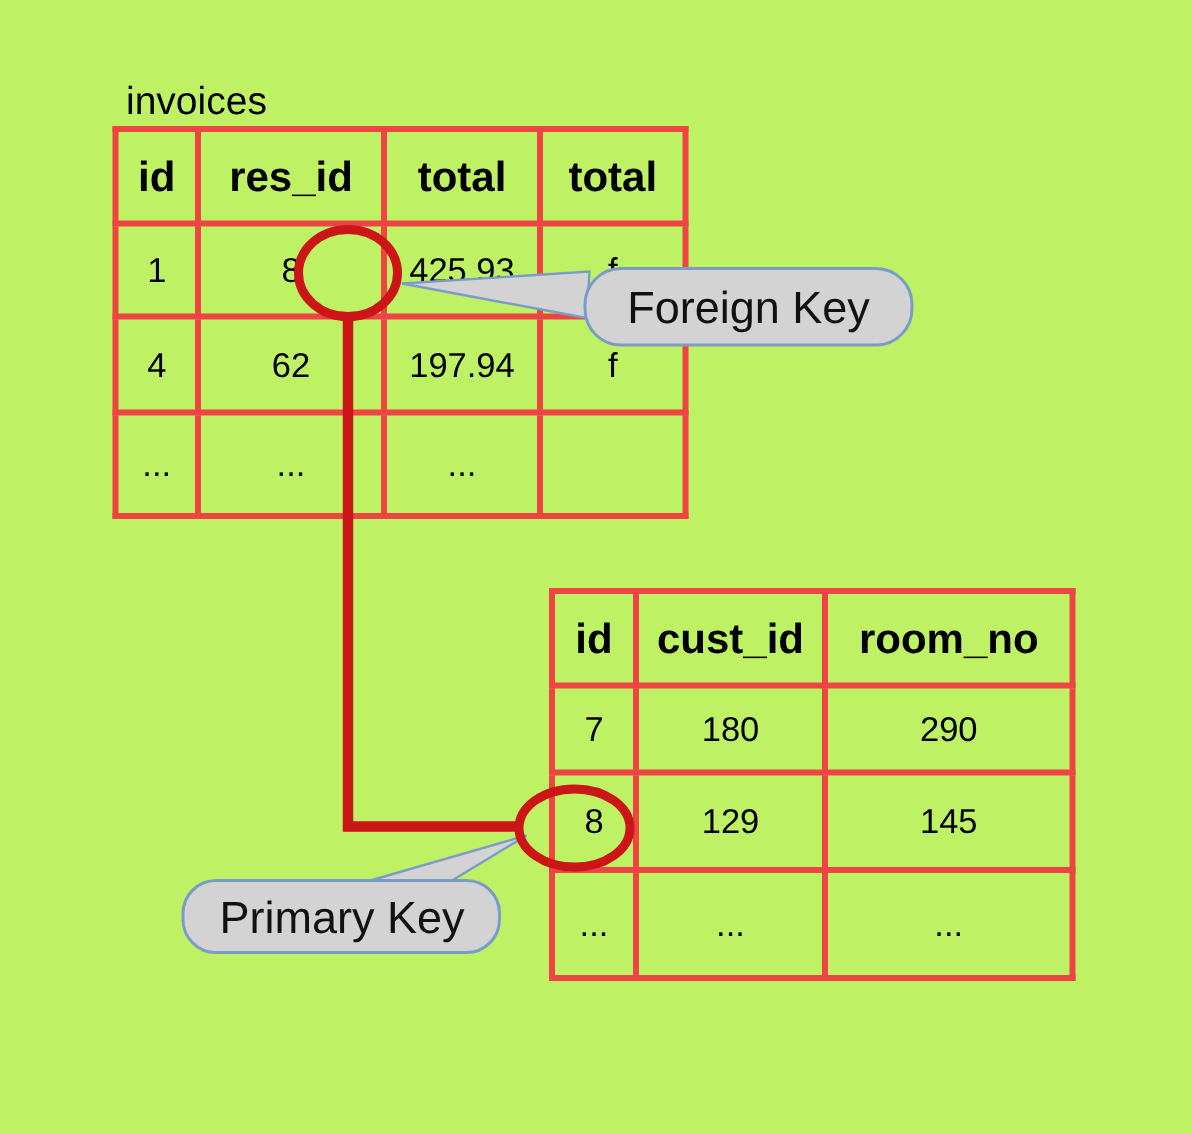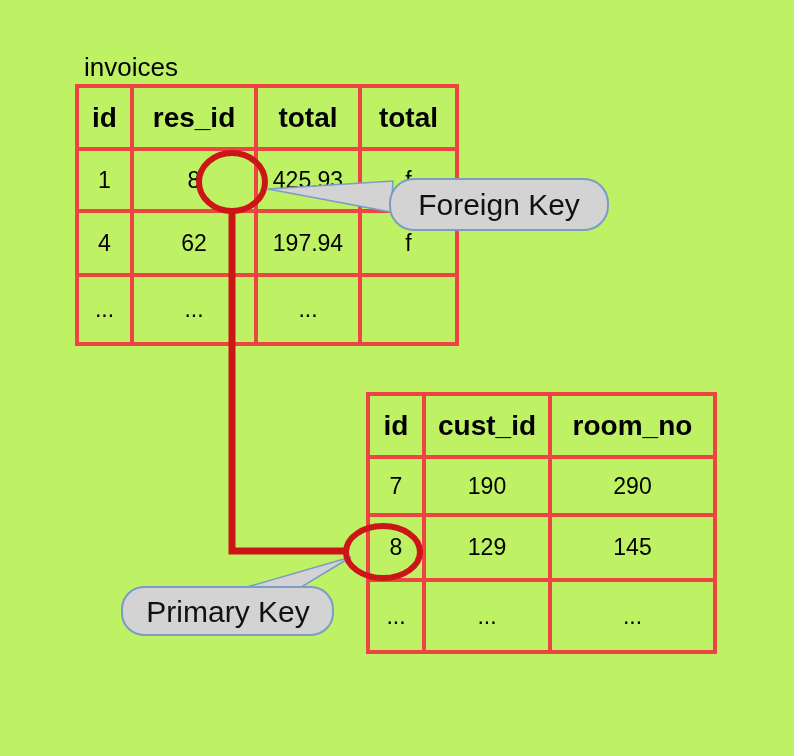--- a/index.html
+++ b/index.html
@@ -105,21 +105,21 @@
         <col style="width:165px">
     </colgroup>
     <tbody>
         <tr class="hdr" style="height:63px">
       <td class="al">id</td>
       <td class="ac">cust_id</td>
       <td class="ac">room_no</td>
     </tr>
     <tr style="height:58px">
       <td class="al">7</td>
-      <td class="ar">190</td>
+      <td class="ar">180</td>
       <td class="ac">290</td>
     </tr>
     <tr style="height:65px">
       <td class="al">8</td>
       <td class="ar">129</td>
       <td class="ac">145</td>
     </tr>
     <tr style="height:72px">
       <td class="al">...</td>
       <td class="all">...</td>

